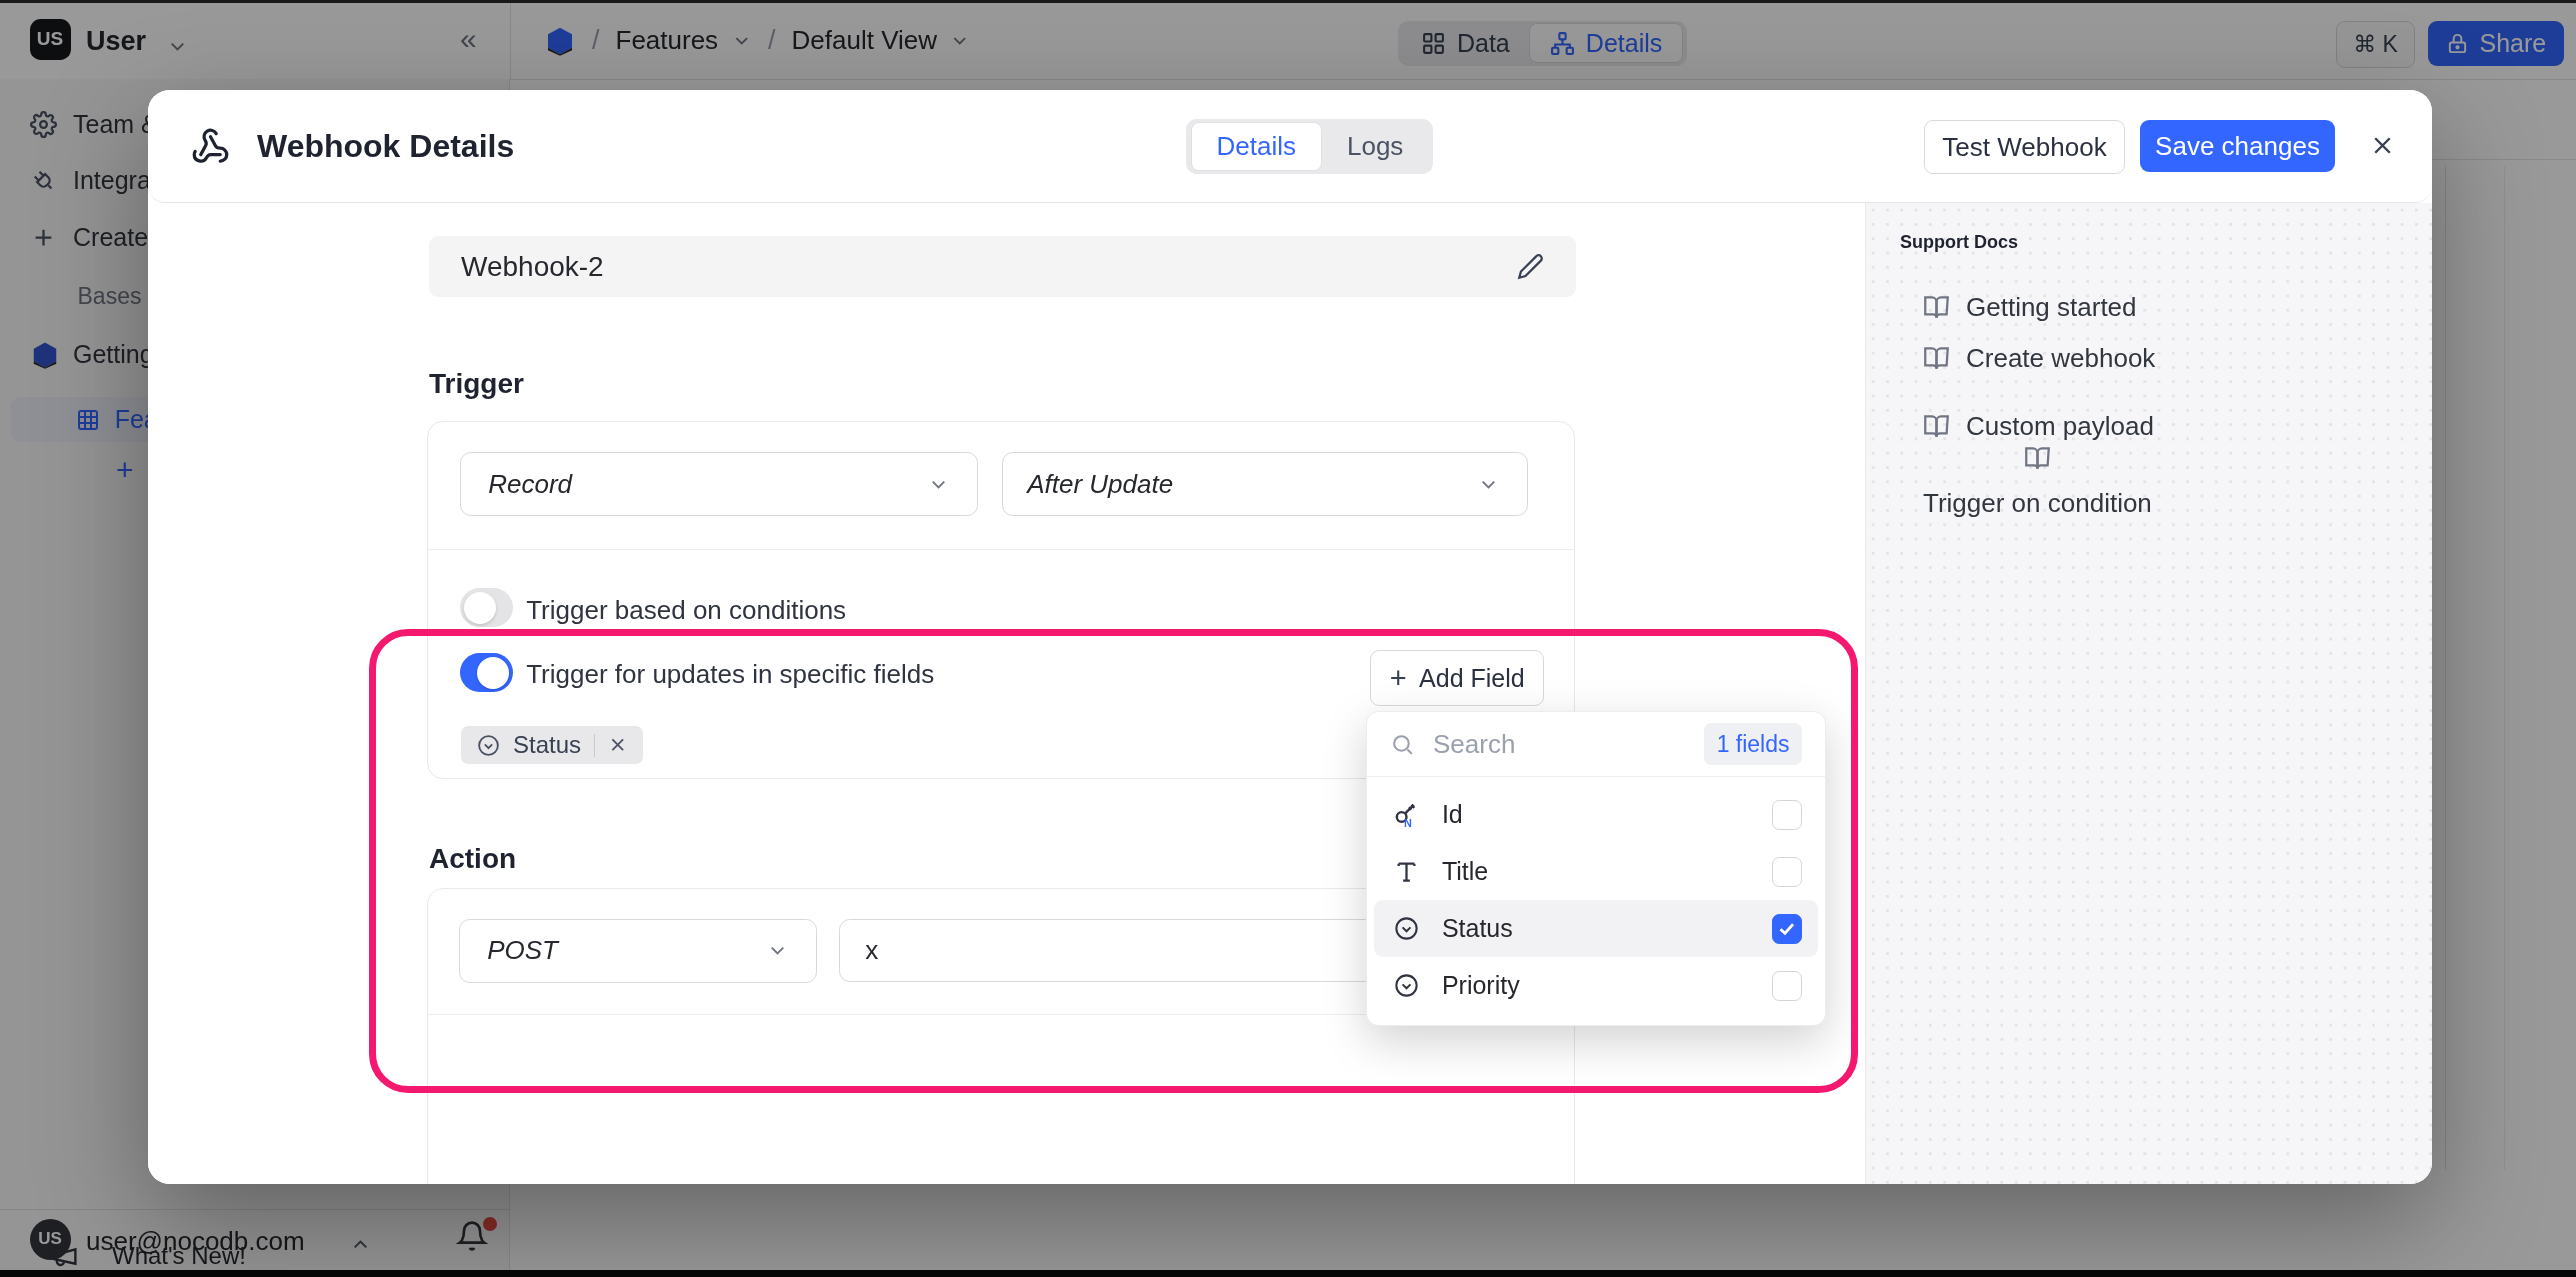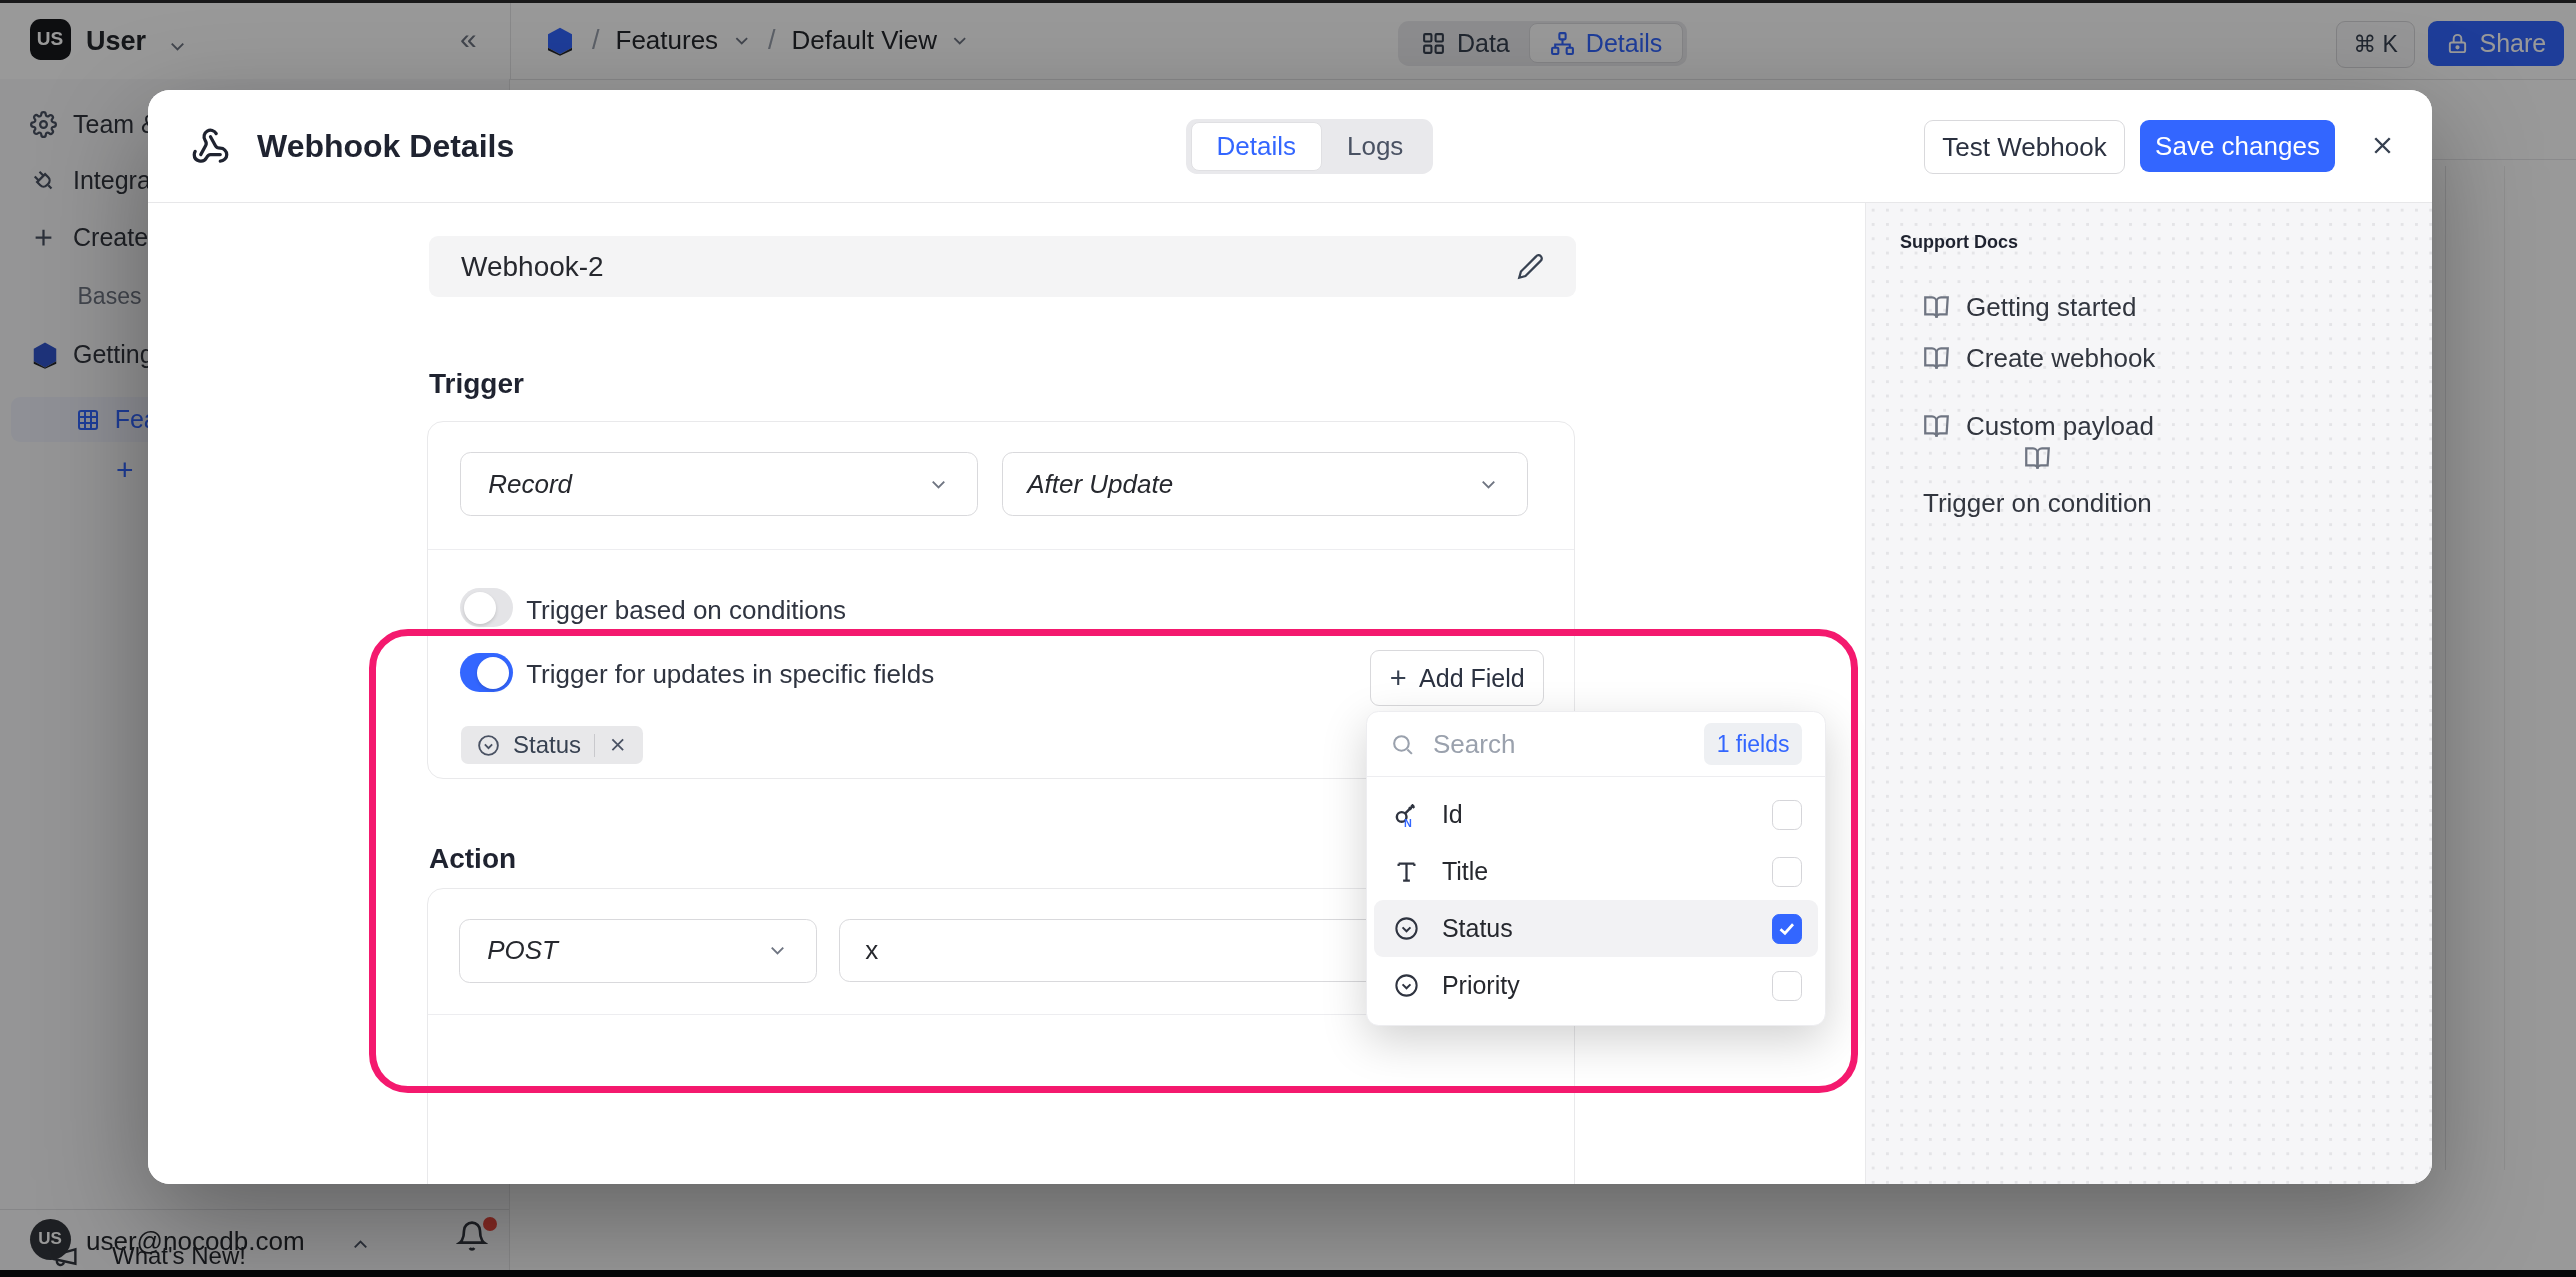--- a/index.html
+++ b/index.html
@@ -67,21 +67,21 @@
   .bg-line-v1{position:absolute;left:2445px;top:166px;bottom:107px;border-left:0.9px solid #e3e3e6;}
   .bg-line-v2{position:absolute;left:2504px;top:166px;bottom:107px;border-left:0.9px solid #eeeeef;}
 
   
   .overlay{position:absolute;inset:0;background:rgba(0,0,0,0.40);z-index:10;}
 
   
   .modal{position:absolute;left:148px;top:90px;width:2284px;height:1094px;background:#fff;
          border-radius:21.5px;z-index:20;box-shadow:0 36px 107px rgba(0,0,0,0.35);overflow:hidden;}
   .m-header{position:absolute;left:0;top:0;width:100%;height:112px;border-bottom:0.9px solid #e7e7e9;
-            background:#fff;}
+            background:#fff;border-radius:17px;}
   .m-title-wrap{position:absolute;left:43px;top:0;height:112px;display:flex;align-items:center;gap:27px;}
   .m-title{font-size:32px;font-weight:600;color:#1f2330;}
   .seg-modal{position:absolute;left:1038px;top:29px;height:55px;background:#e9e9ec;border-radius:10.7px;
             display:flex;align-items:center;padding:4.5px;box-sizing:border-box;}
   .seg-modal .seg-item{height:47px;display:flex;align-items:center;padding:0 25px;font-size:26px;
             color:#4a5263;border-radius:8px;}
   .seg-modal .seg-item.active{background:#fff;color:#3366FF;border:0.9px solid #e0e0e3;}
   .test-btn{position:absolute;left:1776px;top:30px;width:199px;height:52px;background:#fff;
             border:0.9px solid #d9d9dc;border-radius:9px;display:flex;align-items:center;
             justify-content:center;font-size:26px;color:#2b3140;}

